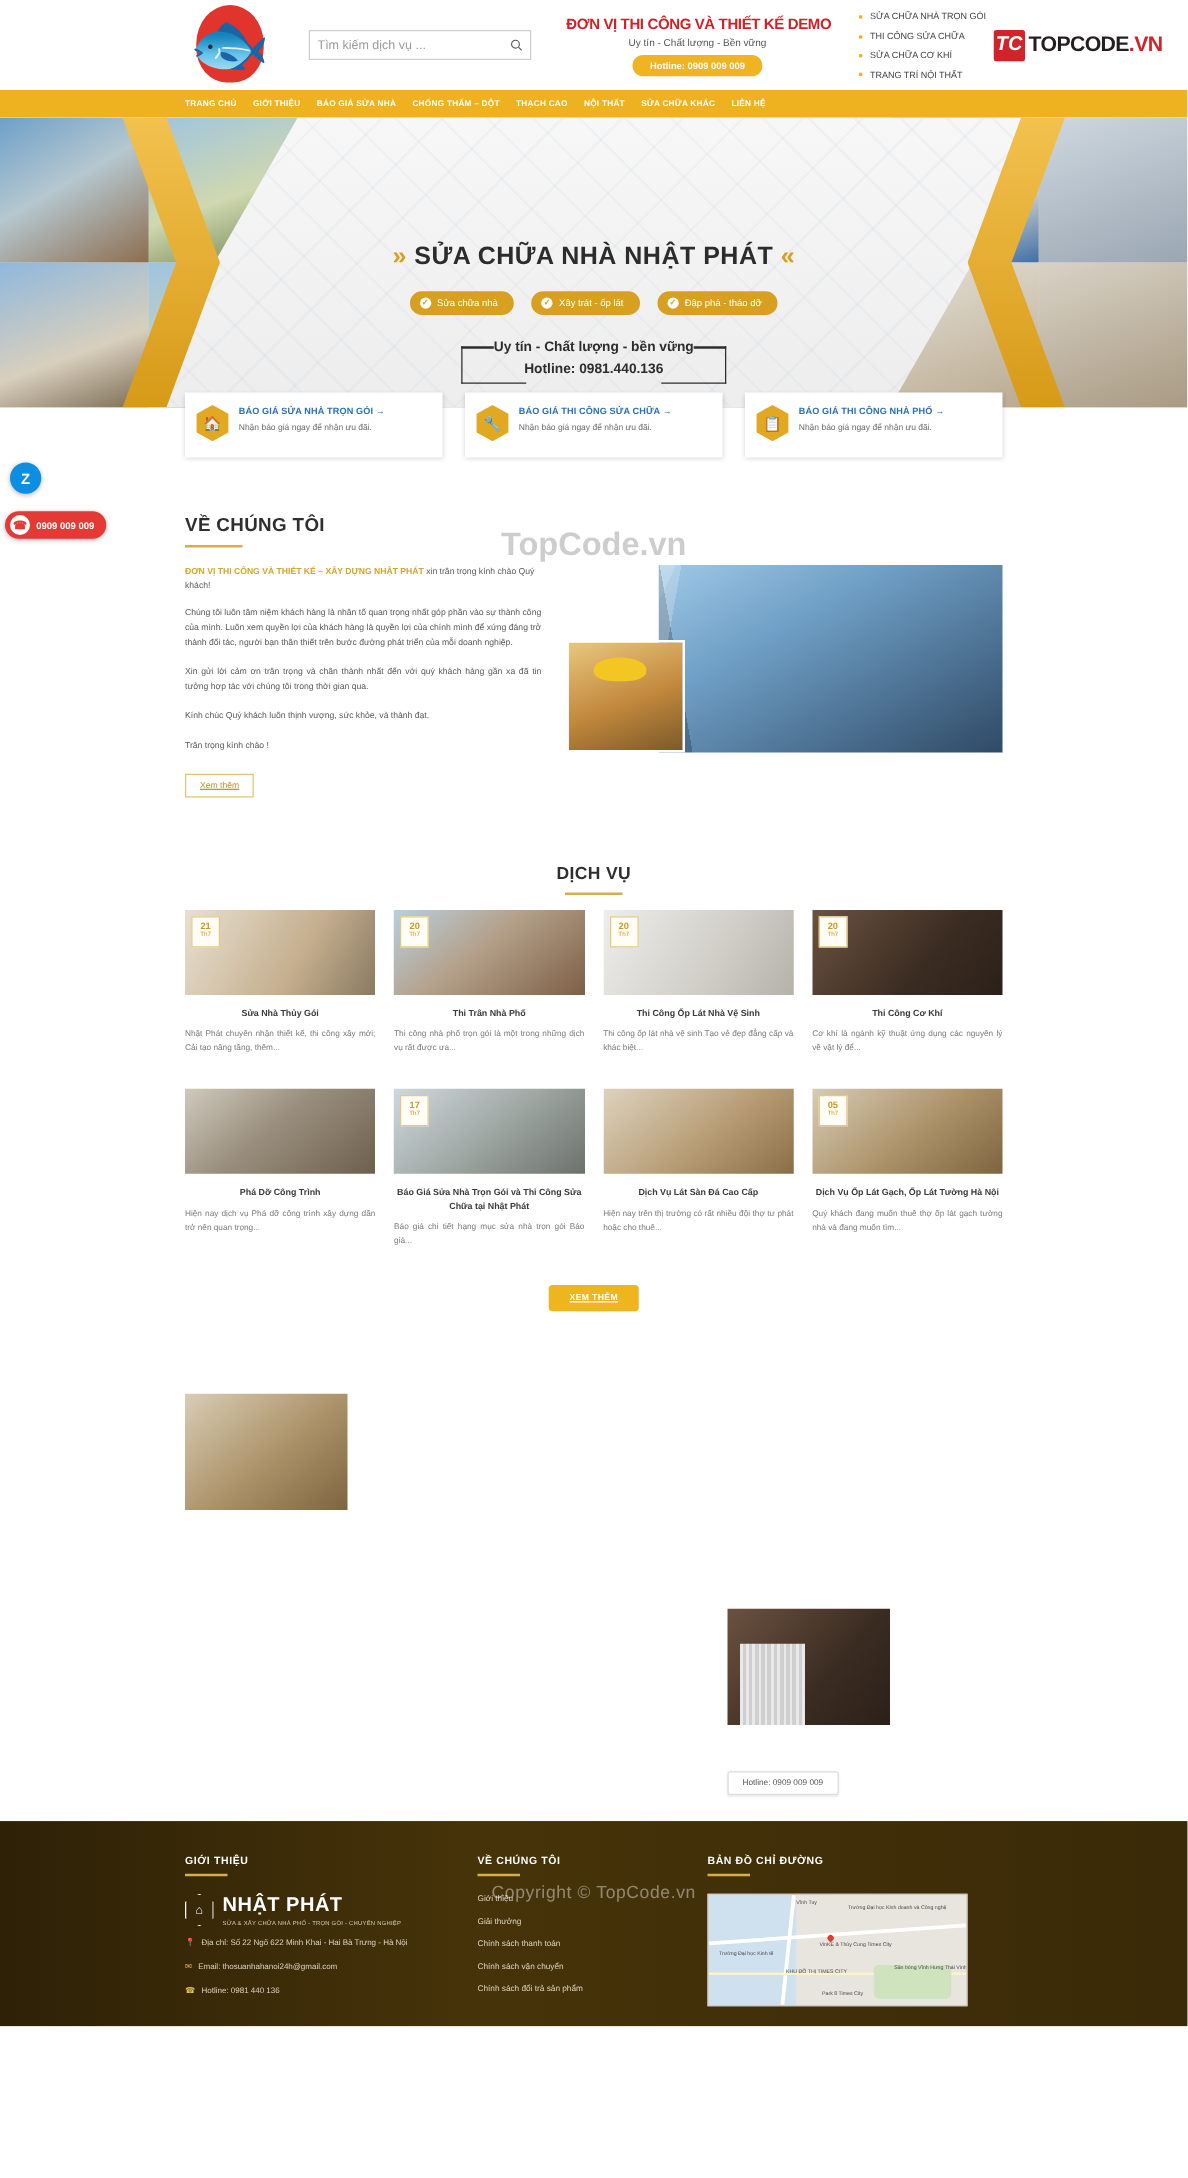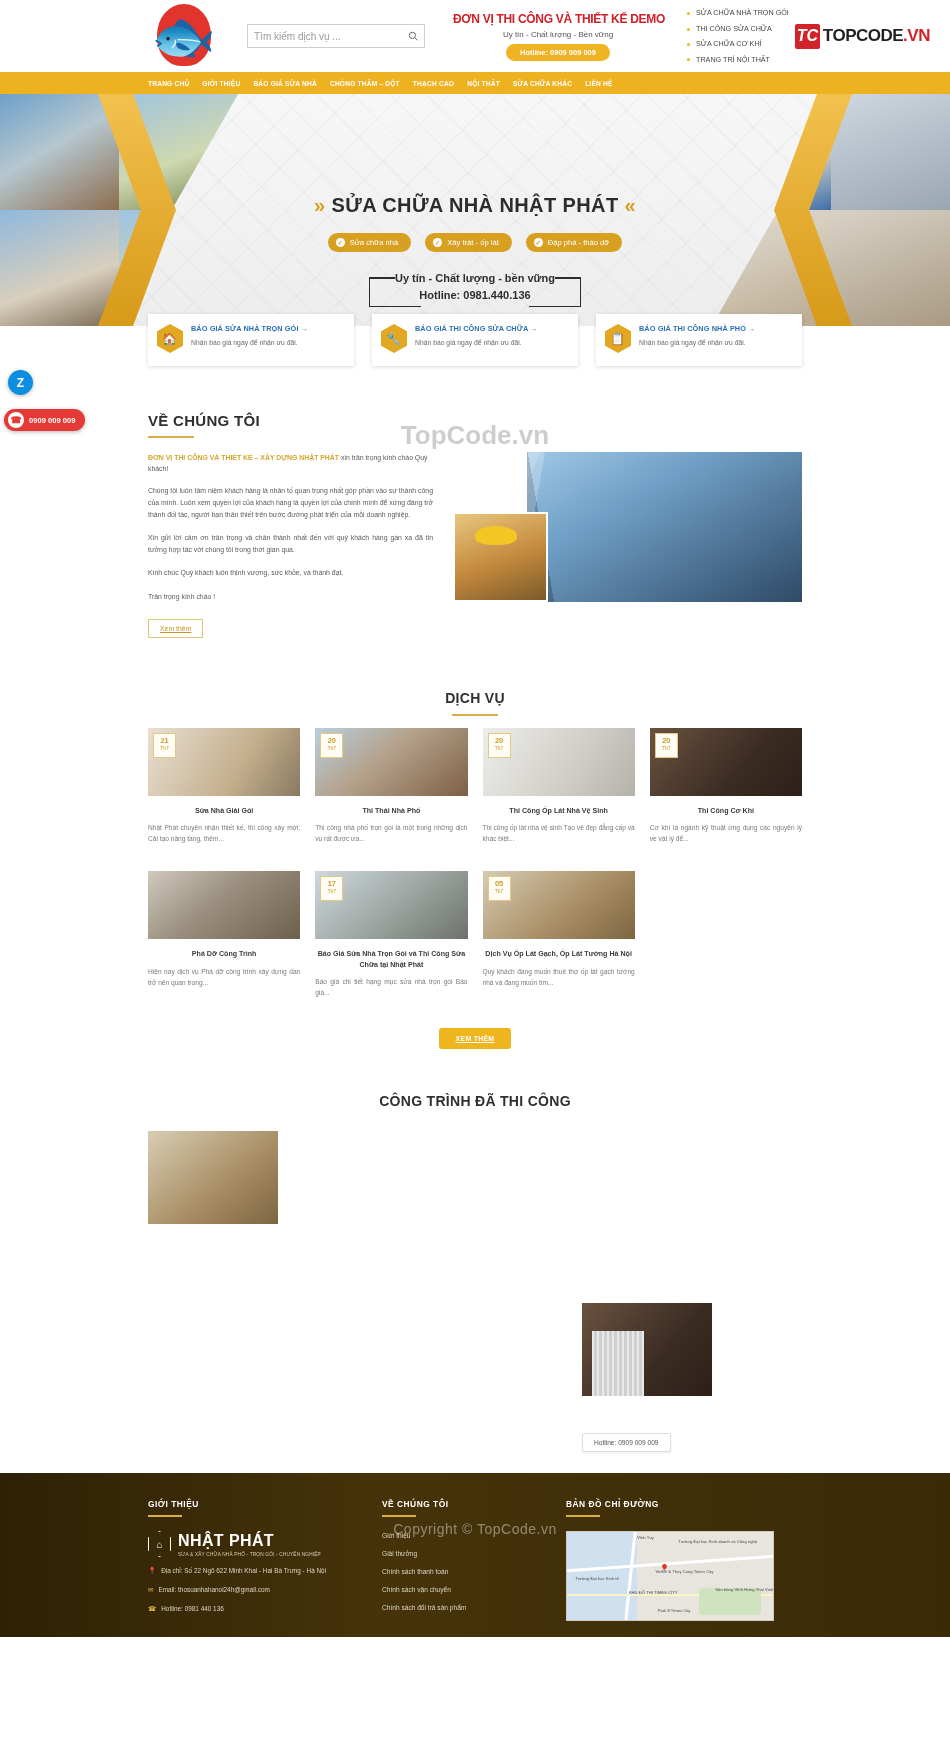--- a/index.html
+++ b/index.html
@@ -731,32 +731,32 @@
   </div>
 
   <div class="svc-grid">
     <article class="svc-card">
       <div class="svc-img i-a">
         <div class="datechip">
           <div class="d">21</div>
           <div class="m">Th7</div>
         </div>
       </div>
-      <h3 class="svc-title">Sửa Nhà Giải Gói</h3>
+      <h3 class="svc-title">Sửa Nhà Thủy Gói</h3>
       <p class="svc-desc">Nhật Phát chuyên nhận thiết kế, thi công xây mới; Cải tạo nâng tầng, thêm...</p>
     </article>
 
     <article class="svc-card">
       <div class="svc-img i-b">
         <div class="datechip">
           <div class="d">20</div>
           <div class="m">Th7</div>
         </div>
       </div>
-      <h3 class="svc-title">Thi Thái Nhà Phố</h3>
+      <h3 class="svc-title">Thi Trân Nhà Phố</h3>
       <p class="svc-desc">Thi công nhà phố trọn gói là một trong những dịch vụ rất được ưa...</p>
     </article>
 
     <article class="svc-card">
       <div class="svc-img i-c">
         <div class="datechip">
           <div class="d">20</div>
           <div class="m">Th7</div>
         </div>
       </div>
@@ -787,42 +787,44 @@
       <div class="svc-img i-f">
         <div class="datechip">
           <div class="d">17</div>
           <div class="m">Th7</div>
         </div>
       </div>
       <h3 class="svc-title">Báo Giá Sửa Nhà Trọn Gói và Thi Công Sửa Chữa tại Nhật Phát</h3>
       <p class="svc-desc">Báo giá chi tiết hạng mục sửa nhà trọn gói      Báo giá...</p>
     </article>
 
+    <article class="svc-card">
+      <div class="svc-img i-g"></div>
+      <h3 class="svc-title">Dịch Vụ Lát Sàn Đá Cao Cấp</h3>
+      <p class="svc-desc">Hiện nay trên thị trường có rất nhiều đội thợ tư phát hoặc cho thuê...</p>
+    </article>
 
     <article class="svc-card">
       <div class="svc-img i-h">
         <div class="datechip">
           <div class="d">05</div>
           <div class="m">Th7</div>
         </div>
       </div>
       <h3 class="svc-title">Dịch Vụ Ốp Lát Gạch, Ốp Lát Tường Hà Nội</h3>
       <p class="svc-desc">Quý khách đang muốn thuê thợ ốp lát gạch tường nhà và đang muốn tìm...</p>
     </article>
   </div>
 
   <div class="btn-more-wrap">
     <a class="btn-more" href="#">XEM THÊM</a>
   </div>
 </section>
 
 <section class="projects">
-  <div class="sec-center">
-    <h2 class="sec-h2">CÔNG TRÌNH ĐÃ THI CÔNG</h2>
-  </div>
   <div class="proj-area">
     <div class="proj-1"></div>
     <div class="proj-2"></div>
     <div class="hotline-chip">Hotline: 0909 009 009</div>
   </div>
 </section>
 
 <footer class="footer">
   <div class="f-grid">
 

